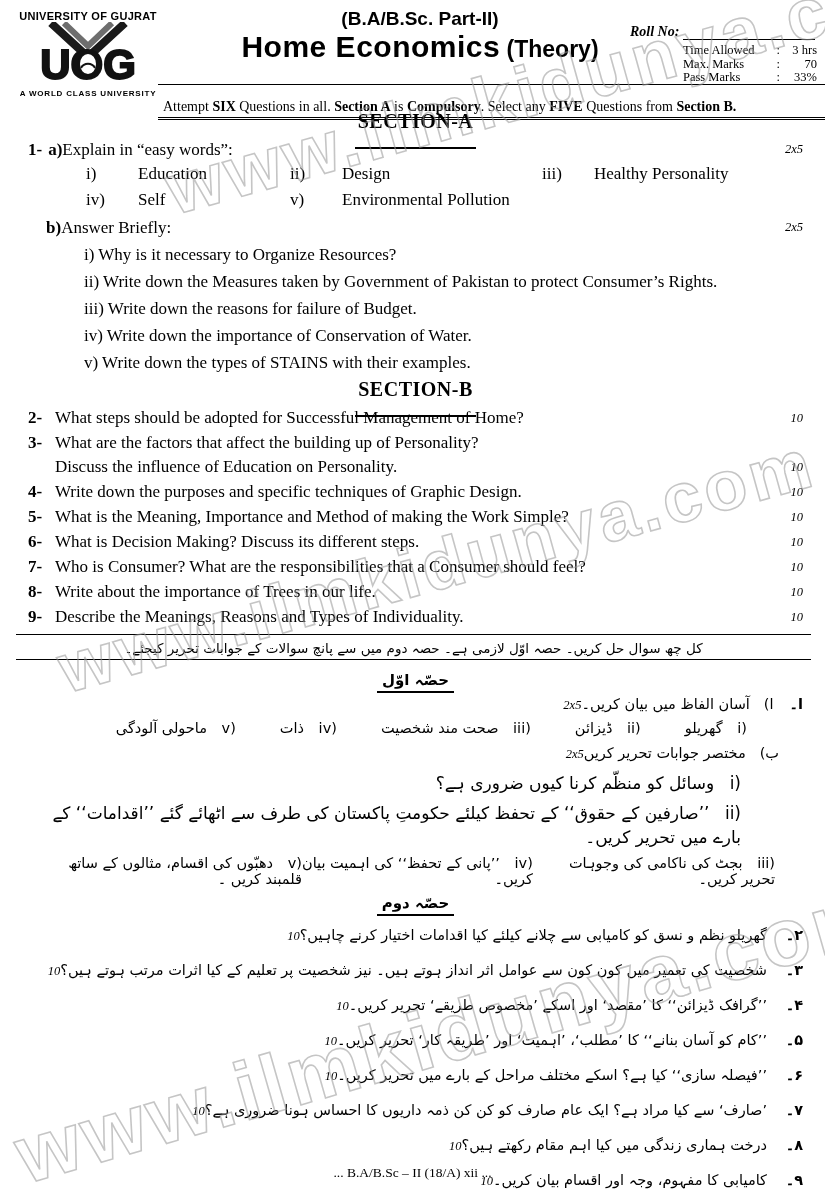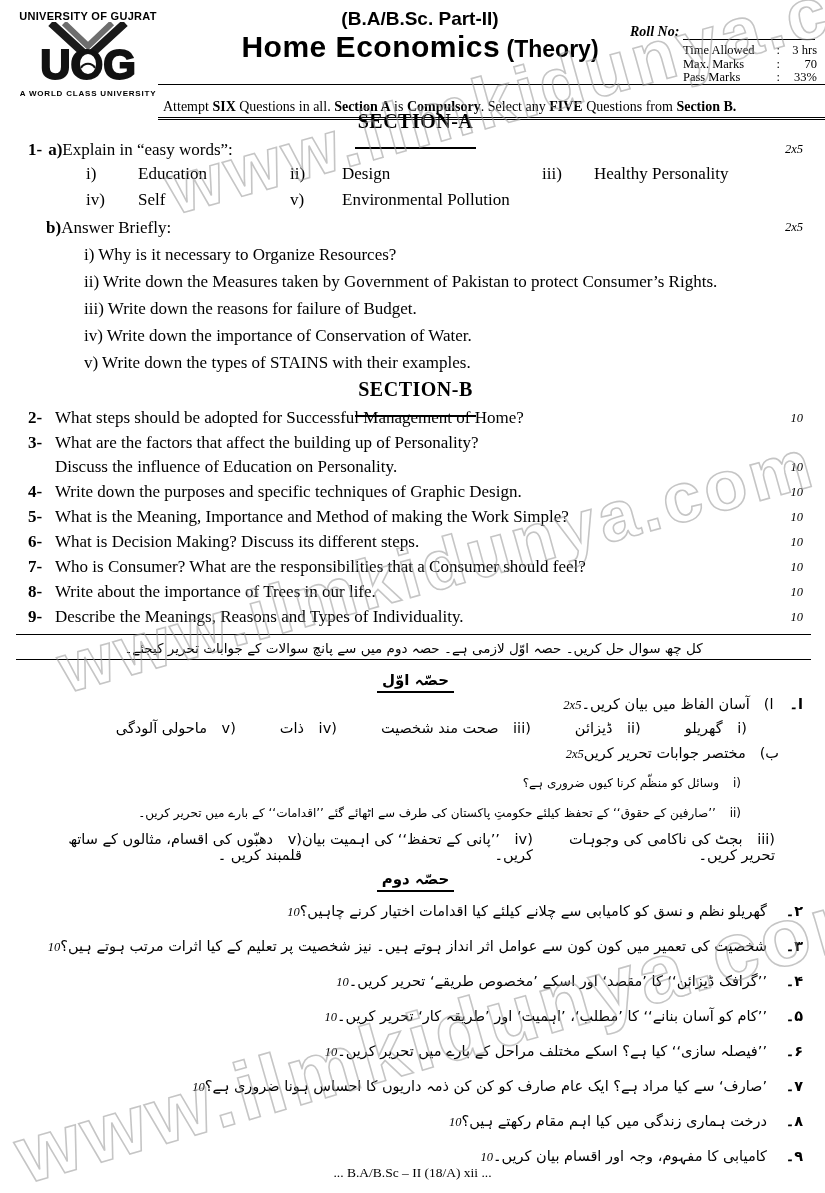--- a/index.html
+++ b/index.html
@@ -49,21 +49,21 @@
     text-align:center; font-size:13.5px; padding:5px 0 3px; direction:rtl; }
   .u-head { text-align:center; margin:3px 0 4px; direction:rtl; }
   .u-head span { font-weight:bold; font-size:15px; border-bottom:2px solid #000; padding:0 5px 2px; }
   .urow { display:flex; direction:rtl; align-items:baseline; font-size:14.5px; line-height:22px; margin:4px 0; }
   .urow .unum { font-weight:bold; margin-left:16px; }
   .urow .ulbl { margin-left:14px; }
   .umarks { margin-inline-start:auto; direction:ltr; font-style:italic;
     font-family:"Liberation Serif", serif !important; font-size:12.5px; }
   .uterms { display:flex; direction:rtl; padding-right:56px; gap:44px; font-size:14.5px; margin:3px 0 6px; }
   .uterm  { white-space:nowrap; }
-  .ubrief { direction:rtl; padding-right:62px; font-size:12px; line-height:24px; margin:6px 0; }
+  .ubrief { direction:rtl; padding-right:62px; font-size:17px; line-height:24px; margin:6px 0; }
   .lbl-ltr { direction:ltr; unicode-bidi:embed; display:inline-block; margin-left:10px; }
   .ubrow3 { display:flex; direction:rtl; justify-content:space-between; font-size:14.5px; margin:6px 0; padding:0 28px 0 2px; }
   .u2row { display:flex; direction:rtl; align-items:baseline; font-size:14.5px; line-height:21px; margin:13px 0; }
   .u2row .unum { font-weight:bold; width:36px; flex:none; }
   .footer { position:absolute; left:0; right:0; bottom:12px; text-align:center; font-size:13.5px;margin-top:20px; }
   
   .wm { position:absolute; white-space:nowrap; font-family:"Liberation Sans", sans-serif;
     font-weight:bold; color:transparent; -webkit-text-stroke:1.6px #979797; opacity:0.55;
     pointer-events:none; z-index:6; letter-spacing:4px; transform-origin:left center; }
   .wm1 { left:168px; top:150px; font-size:72px; transform:rotate(-15.5deg); }

